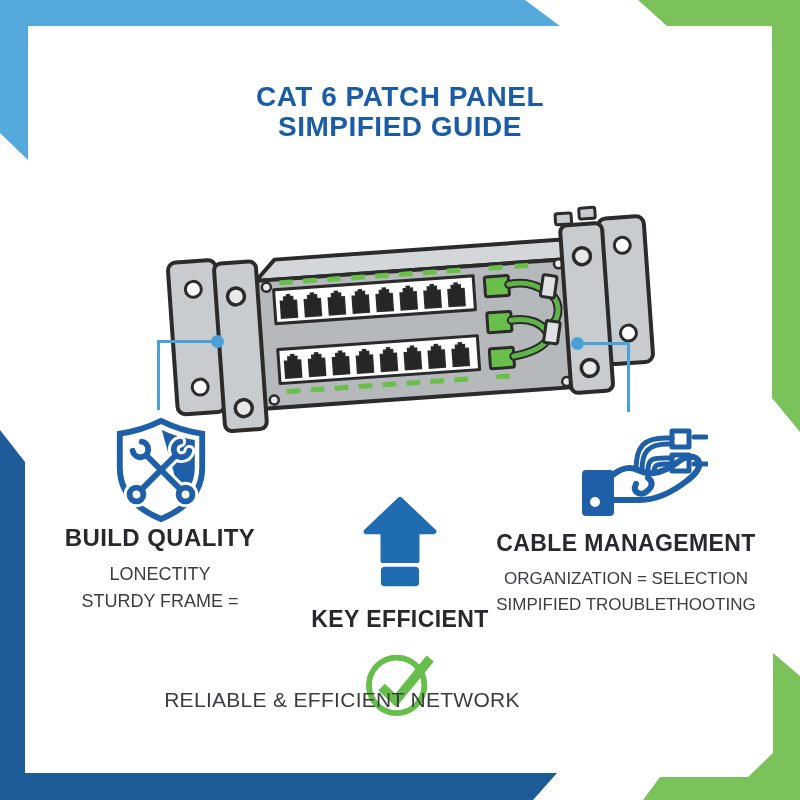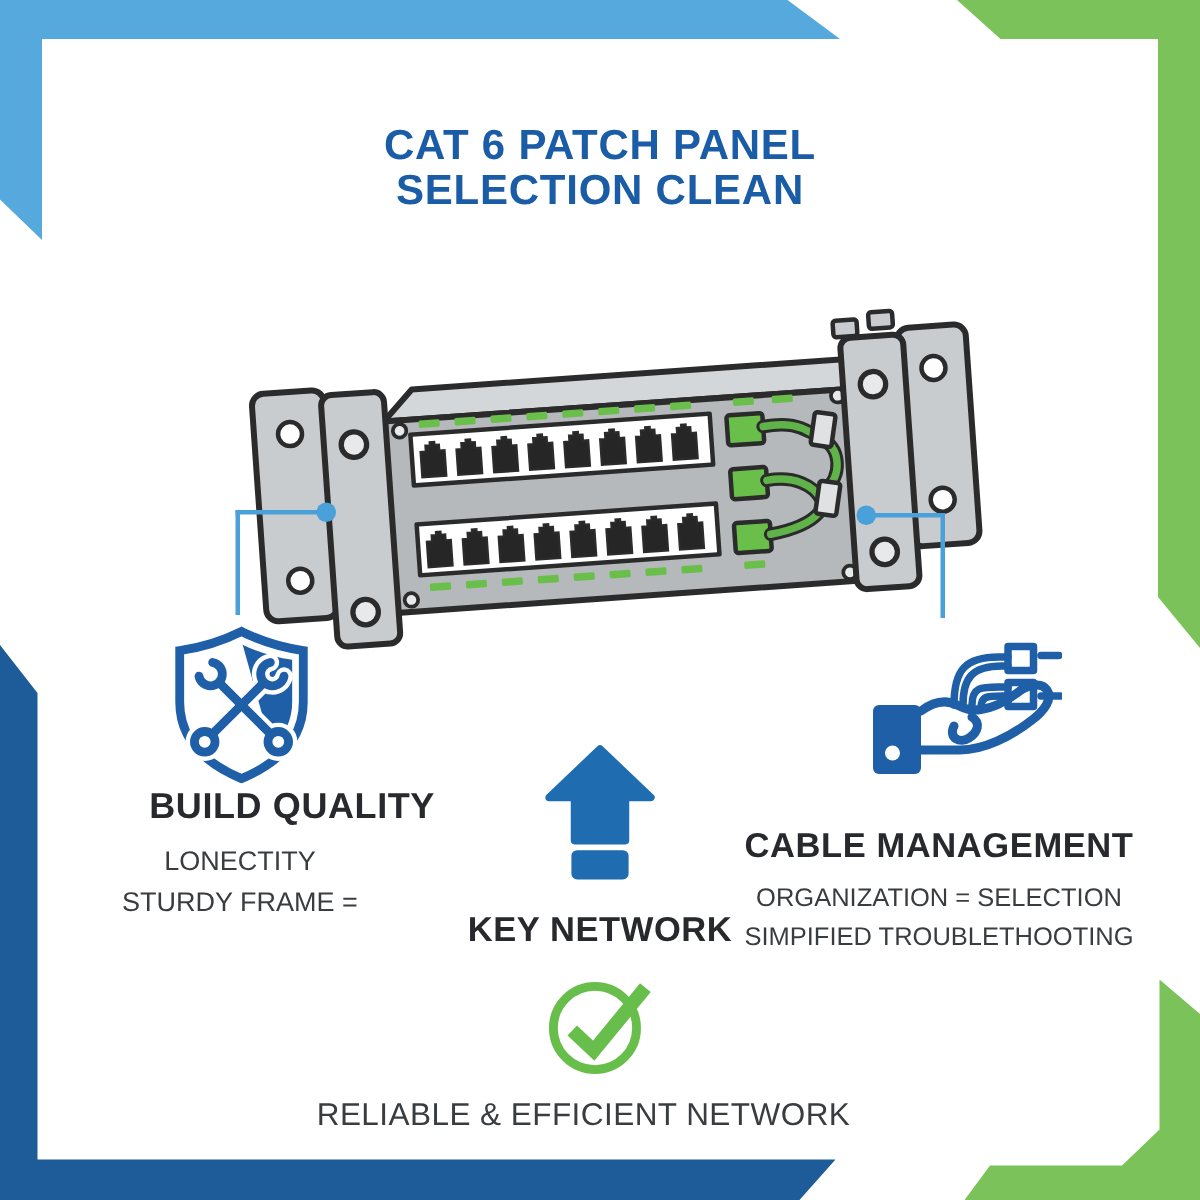--- a/index.html
+++ b/index.html
@@ -13,28 +13,28 @@
   .title{position:absolute;top:56px;left:0;width:800px;text-align:center;
          color:var(--title-blue);font-weight:700;font-size:28px;line-height:1.08;letter-spacing:.5px;margin-top:26px;}
   .panel-svg{position:absolute;left:115px;top:204px;width:580px;height:232px;}
   .leader{position:absolute;background:var(--leader-blue);}
   .leader-dot{position:absolute;width:13px;height:13px;border-radius:50%;background:var(--leader-blue);}
   .icon{position:absolute;}
   .tblock{position:absolute;text-align:center;}
   .heading{font-weight:700;color:var(--text-dark);letter-spacing:.4px;}
   .bodytxt{color:var(--text-body);margin-top:9px;line-height:1.5;}
   #bq{left:30px;top:524px;width:260px;}
-  #bq .heading{font-size:24px;text-align:right;}
+  #bq .heading{font-size:24px;}
   #bq .bodytxt{font-size:18px;}
   #cm{left:478px;top:530px;width:296px;}
-  #cm .heading{font-size:23px;margin-top:20px;}
+  #cm .heading{font-size:23px;}
   #cm .bodytxt{font-size:17px;line-height:1.55;}
   #kb{left:300px;top:606px;width:200px;}
   #kb .heading{font-size:23px;}
-  #ft{left:0;top:732px;width:684px;font-size:21px;color:var(--text-body);letter-spacing:.3px;padding-left:47px;}
+  #ft{left:0;top:688px;width:684px;font-size:21px;color:var(--text-body);letter-spacing:.3px;}
   
   .oln{stroke:var(--outline);stroke-linejoin:round;}
   .plate{fill:var(--plate-gray);}
   .dark{fill:var(--panel-dark);}
   .light{fill:var(--panel-light);}
   .face{fill:var(--panel-gray);}
   .strip{fill:var(--port-white);}
   .screwW{fill:#fdfdfd;}
   .screwP{fill:#e7e9ea;}
   .keystone{fill:var(--keystone-green);}
@@ -48,21 +48,21 @@
 </head>
 <body>
 
 <div class="corner tl"></div>
 <div class="corner tr"></div>
 <div class="corner bl"></div>
 <div class="corner br"></div>
 
 <div class="title">
   <div>CAT 6 PATCH PANEL</div>
-  <div>SELECTION CLEAN</div>
+  <div>SIMPIFIED GUIDE</div>
 </div>
 
 <svg class="panel-svg" viewBox="0 -26 580 232">
   <defs>
     <g id="rj45">
       <path d="M2,26 L2,9 L5.5,9 L5.5,5 L8.5,5 L8.5,3 L11.5,3 L11.5,5 L14.5,5 L14.5,9 L18,9 L18,26 Z" fill="#262626" stroke="#2b2b2b" stroke-width="1.5"></path>
     </g>
   </defs>
   <g transform="rotate(-4 300 104)">
 
@@ -234,16 +234,16 @@
 
 <div class="tblock" id="cm">
   <div class="heading">CABLE MANAGEMENT</div>
   <div class="bodytxt">
     <div>ORGANIZATION = SELECTION</div>
     <div>SIMPIFIED TROUBLETHOOTING</div>
   </div>
 </div>
 
 <div class="tblock" id="kb">
-  <div class="heading">KEY NETWORK</div>
+  <div class="heading">KEY EFFICIENT</div>
 </div>
 
 <div class="tblock" id="ft">RELIABLE &amp; EFFICIENT NETWORK</div>
 
 </body></html>

